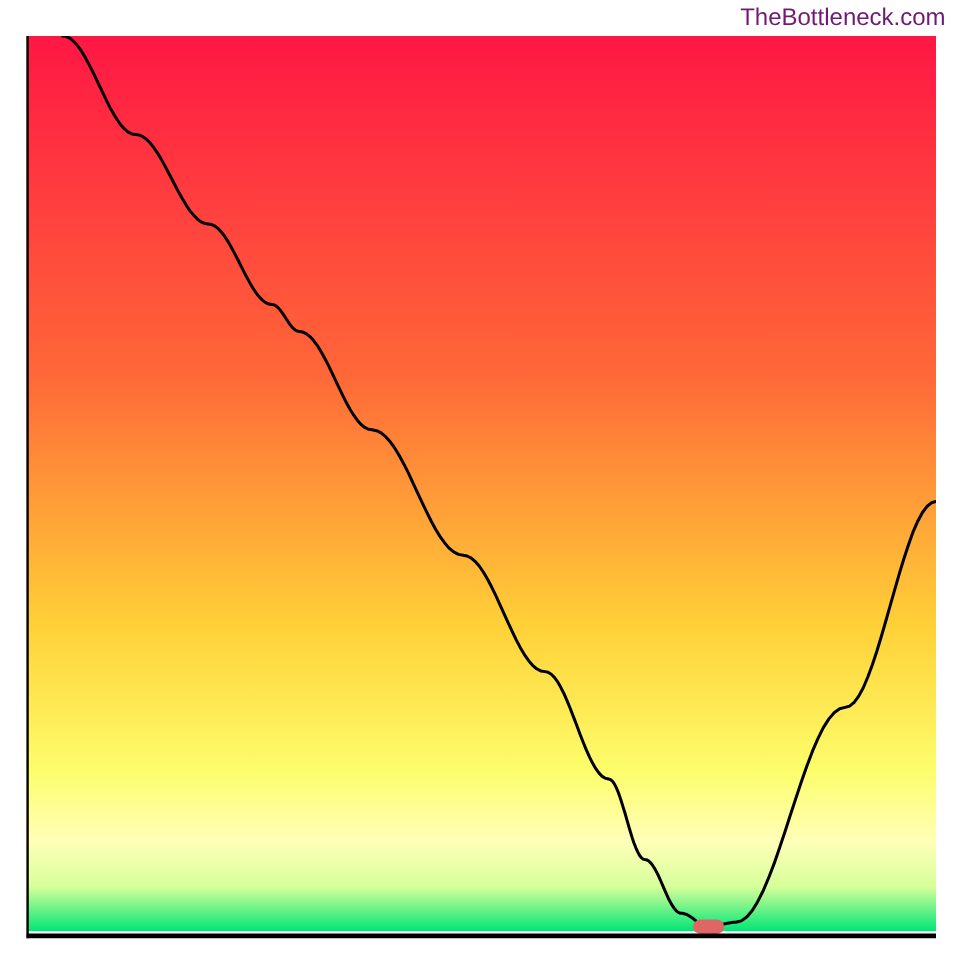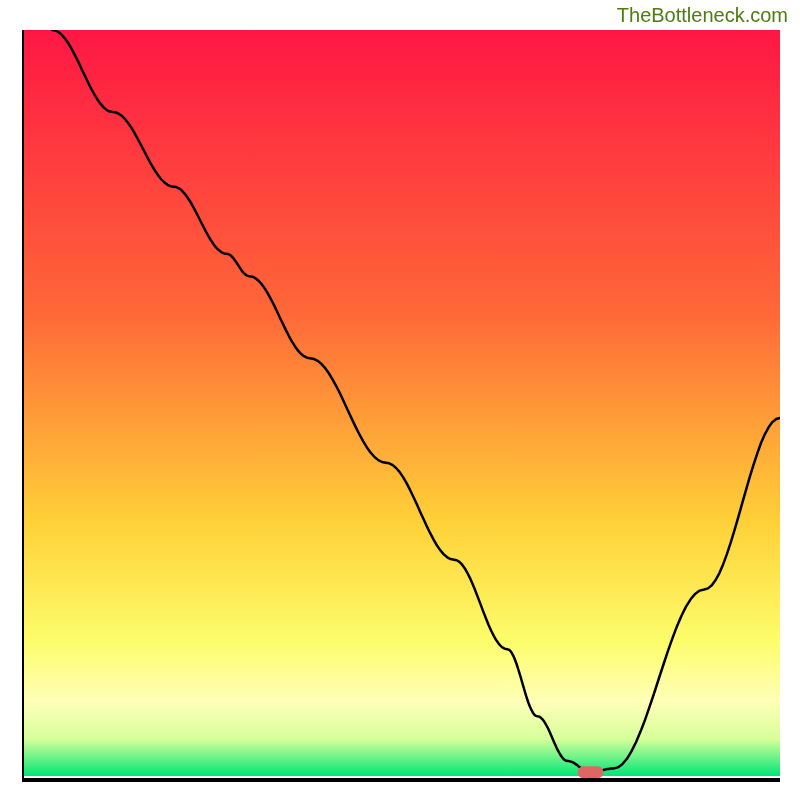--- a/index.html
+++ b/index.html
@@ -8,21 +8,21 @@
     width: 800px;
     height: 800px;
     background: white;
     font-family: Arial, sans-serif;
     position: relative;
   }
   .watermark {
     position: absolute;
     top: 4px;
     right: 12px;
-    color: #4d7c0f;
+    color: #701a75;
     font-size: 20px;
     font-weight: normal;
     z-index: 10;
   }
   .chart-area {
     position: absolute;
     top: 30px;
     left: 22px;
     width: 758px;
     height: 752px;

